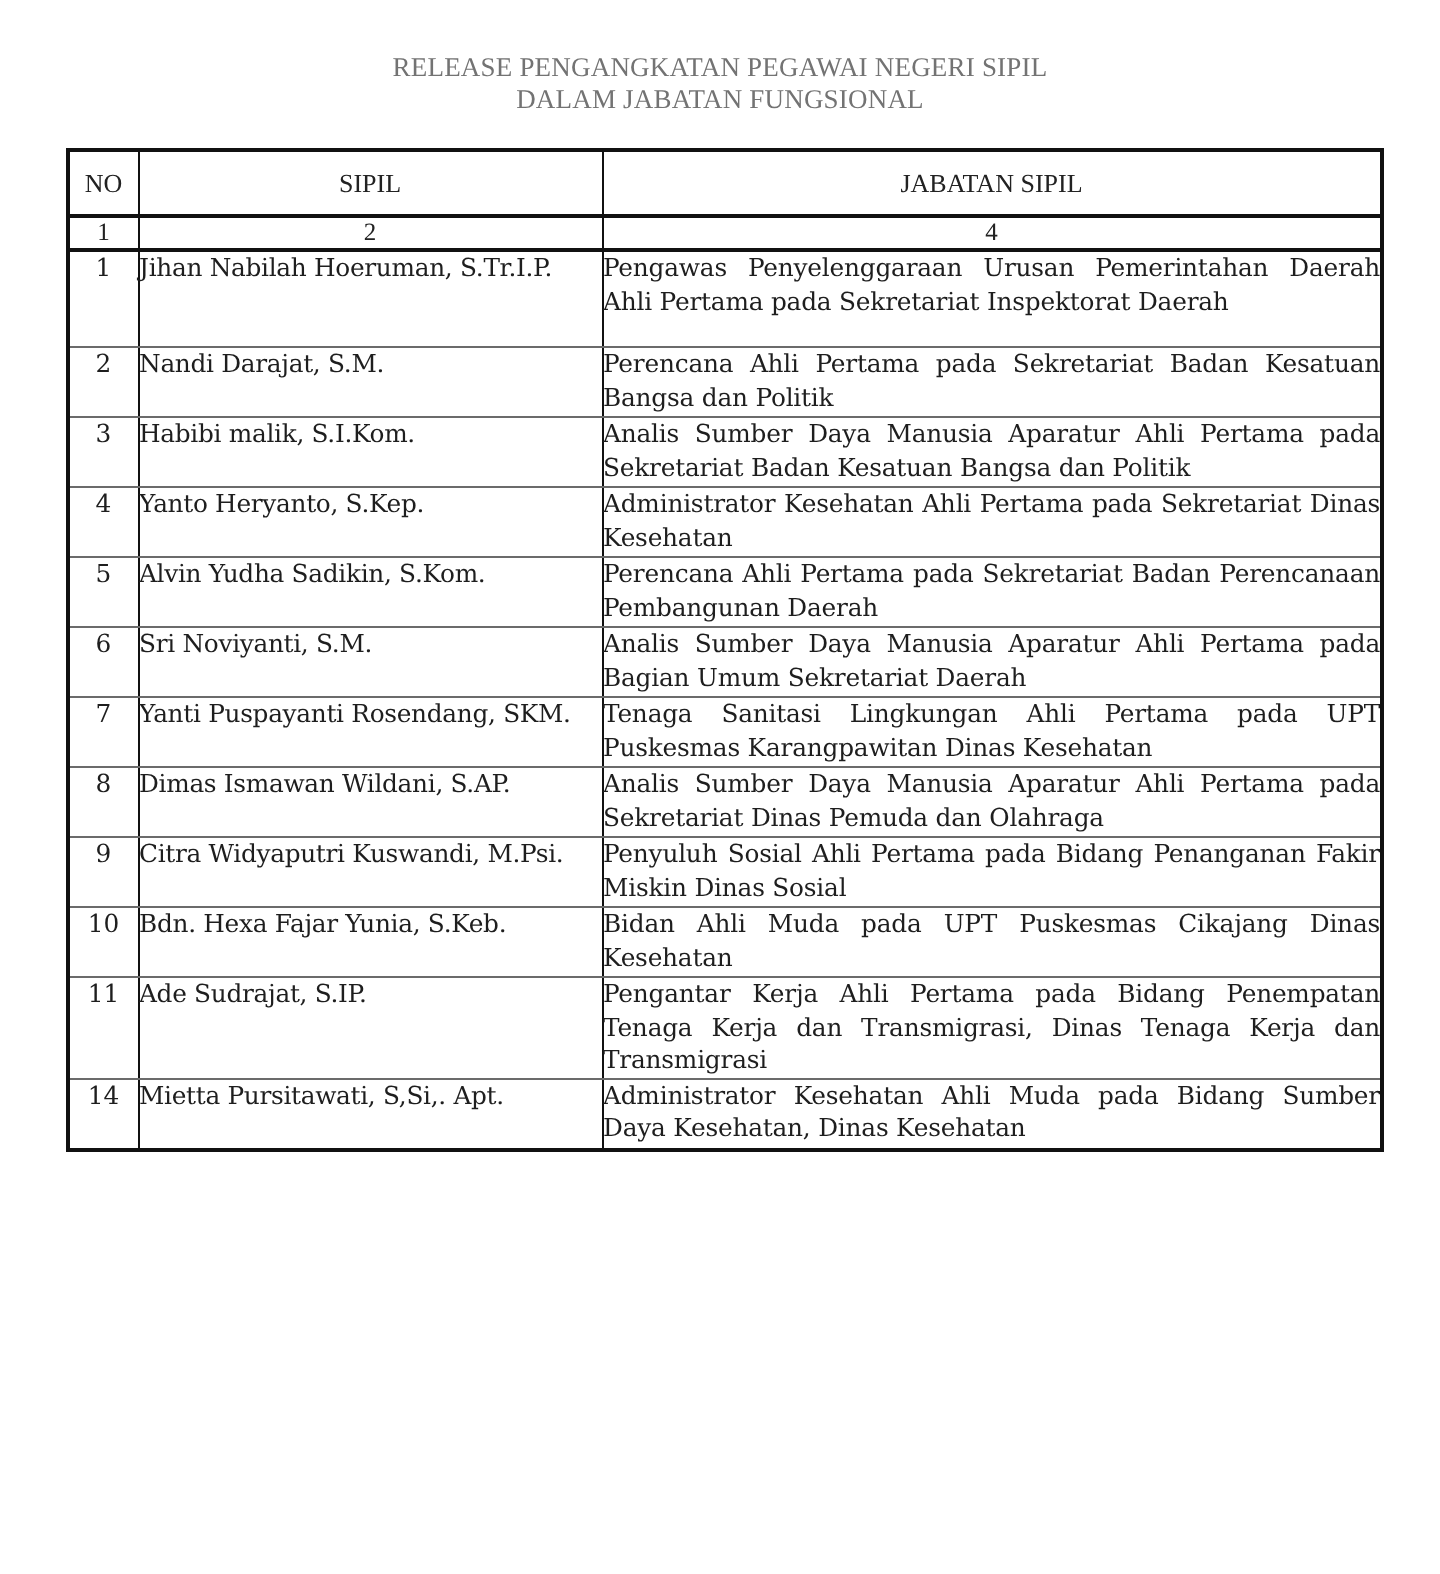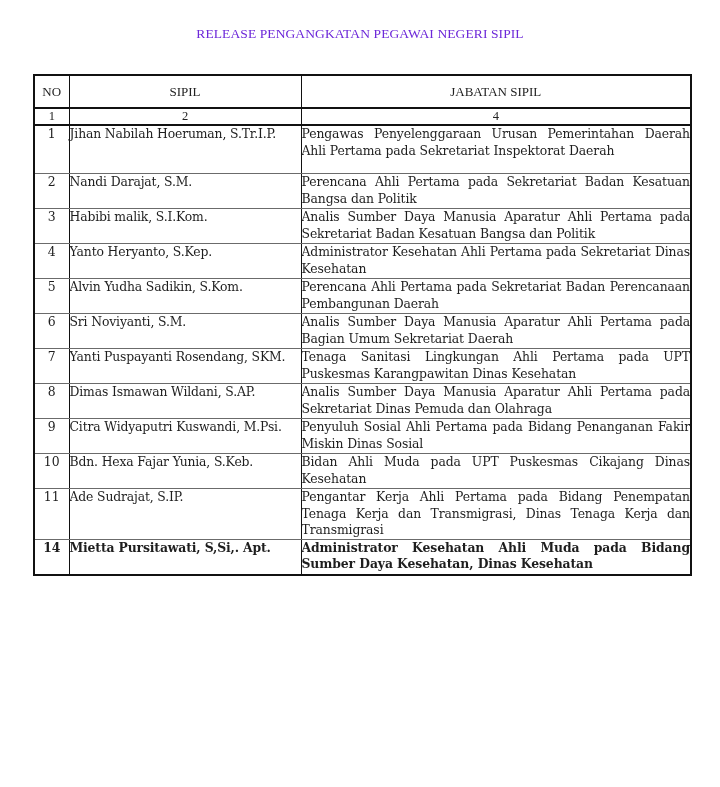--- a/index.html
+++ b/index.html
@@ -18,21 +18,21 @@
     .title-block {
       position: absolute;
       top: 26px;
       left: 0;
       width: 720px;
       text-align: center;
       font-family: "Liberation Serif", "DejaVu Serif", serif;
       font-size: 13.5px;
       line-height: 16px;
       letter-spacing: 0.1px;
-      color: #6d28d9;
+      color: #737373;
     }
     .title-line { display: block; }
 
     table.main {
       position: absolute;
       top: 74px;
       left: 33px;
       width: 657px;
       border-collapse: collapse;
       table-layout: fixed;
@@ -69,21 +69,20 @@
       border-bottom: 2px solid #111;
     }
     tbody td {
       border-bottom: 1.5px solid #6b6b6b;
       font-size: 12.4px;
       line-height: 16.6px;
       color: #1e1e1e;
     }
     tbody tr:last-child td {
       border-bottom: 2px solid #111;
-      font-weight: bold;
     }
     td.no {
       text-align: center;
       padding-top: 5px;
     }
     td.nama {
       padding: 5px 4px 4px 7px;
       letter-spacing: -0.15px;
     }
     td.jab {
@@ -93,20 +92,21 @@
       margin-left: 28px;
     }
     tr.r2 td { height: 34px; }
     tr.r3 td { height: 47px; }
   </style>
 </head>
 <body>
 
 <div class="title-block">
   <span class="title-line">RELEASE PENGANGKATAN PEGAWAI NEGERI SIPIL</span>
+  <span class="title-line">DALAM JABATAN FUNGSIONAL</span>
 </div>
 
 <table class="main">
   <colgroup>
     <col class="c-no">
     <col class="c-nama">
     <col class="c-jab">
   </colgroup>
   <thead>
     <tr class="hdr">

